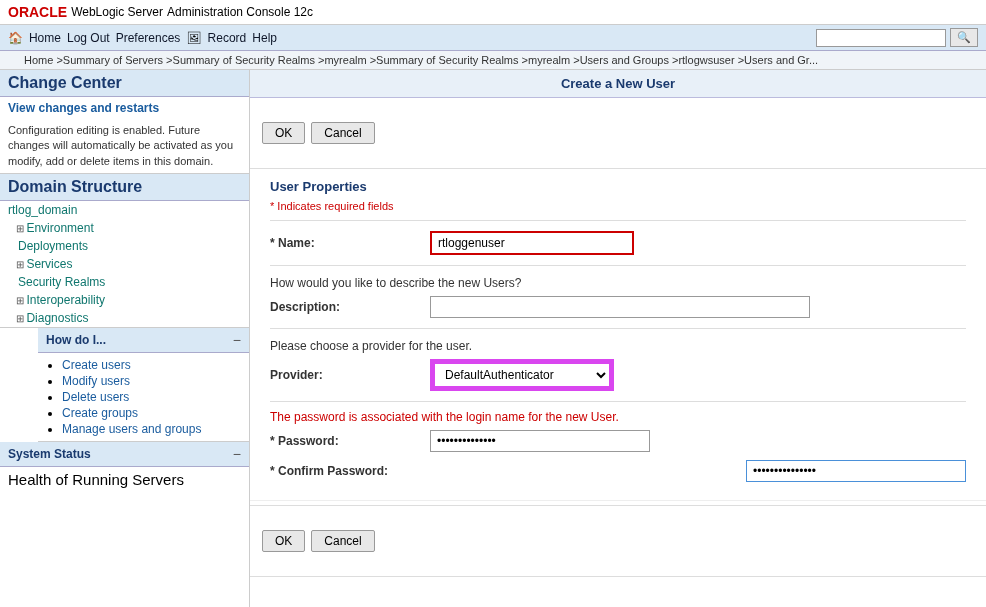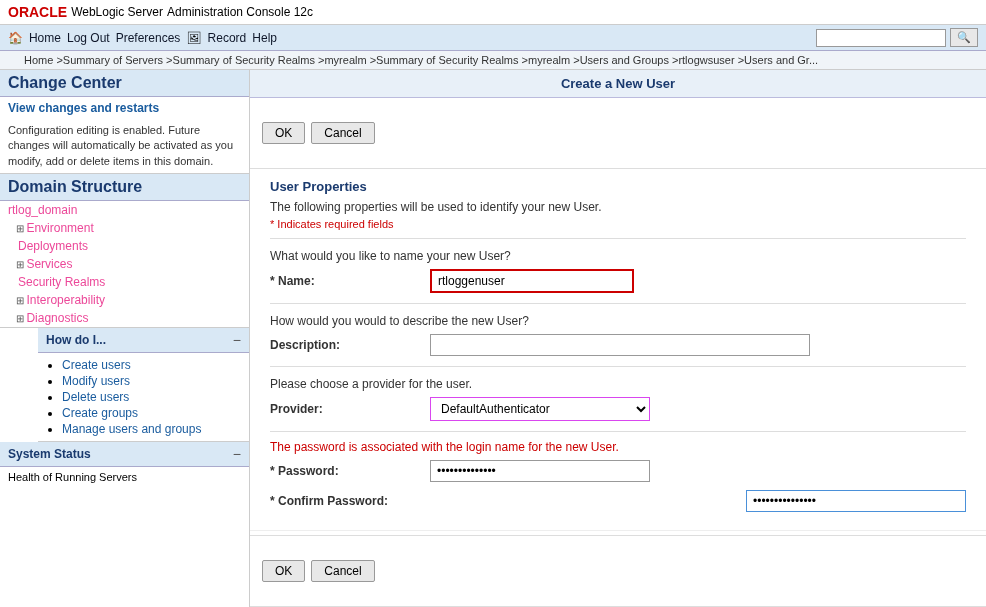--- a/index.html
+++ b/index.html
@@ -28,56 +28,56 @@
 
     
     .change-center { border-bottom: 1px solid #ccc; }
     .section-header { background: #d9e8f5; padding: 4px 8px; font-weight: bold; font-size: 16px; border-bottom: 1px solid #aac; color: #1a3a6e; }
     .view-changes-link { color: #1a5c9e; font-weight: bold; text-decoration: none; display: block; padding: 4px 8px; font-size: 12px; }
     .change-center-text { padding: 4px 8px; font-size: 11px; color: #333; line-height: 1.4; }
 
     
     .domain-structure { border-bottom: 1px solid #ccc; }
     .tree-item { padding: 2px 8px; color: #1a5c9e; cursor: pointer; font-size: 12px; }
-    .tree-item a { color: #ec4899; text-decoration: none; text-align: right; }
+    .tree-item a { color: #0f766e; text-decoration: none; text-align: right; }
     .tree-sub { padding-left: 16px; }
     .expand-icon { font-size: 10px; color: #555; margin-right: 2px; }
 
     
     .how-do-i { border-bottom: 1px solid #ccc; margin-left: 38px; }
     .section-header-collapsible { background: #d9e8f5; padding: 4px 8px; font-weight: bold; font-size: 12px; border-bottom: 1px solid #aac; color: #1a3a6e; display: flex; justify-content: space-between; align-items: center; }
     .collapse-btn { cursor: pointer; color: #555; font-size: 14px; background: none; border: none; }
     .how-list { padding: 4px 8px; }
     .how-list li { list-style: disc; margin-left: 16px; padding: 1px 0; }
     .how-list li a { color: #1a5c9e; text-decoration: none; }
 
     
     .system-status {}
-    .status-content { padding: 4px 8px; font-size: 11px; }
+    .status-content { padding: 4px 8px; font-size: 15px; }
 
     
     #content { flex: 1; overflow-y: auto; padding: 0; background: #fff; }
     .content-title { background: #e8f0f8; padding: 6px 12px; font-size: 13px; font-weight: bold; color: #1a3a6e; border-bottom: 1px solid #bbd; text-align: center; }
 
     .form-actions { padding: 24px 12px; display: flex; gap: 6px; border-bottom: 1px solid #ddd; }
     .btn { border: 1px solid #999; padding: 3px 12px; background: #e8e8e8; cursor: pointer; font-size: 12px; border-radius: 2px; }
 
     .form-section { padding: 10px 20px; border-bottom: 1px solid #eee; }
     .form-section-title { font-weight: bold; font-size: 13px; color: #1a3a6e; margin-bottom: 6px; }
     .form-desc { font-size: 12px; color: #333; margin-bottom: 4px; }
     .required-note { color: #cc0000; font-size: 11px; margin-bottom: 8px; }
 
     .field-group { margin: 10px 0; }
     .field-question { font-size: 12px; color: #333; margin-bottom: 6px; }
     .field-row { display: flex; align-items: center; margin-bottom: 8px; }
     .field-label { width: 160px; min-width: 160px; font-size: 12px; font-weight: bold; color: #333; }
     .field-input { border: 1px solid #999; padding: 3px 6px; font-size: 12px; width: 220px; }
     .field-input-highlighted { border: 2px solid #cc0000; padding: 3px 6px; font-size: 12px; width: 204px; background: #fff; }
     .field-input-blue { border: 1px solid #4a90d9; padding: 3px 6px; font-size: 12px; width: 220px; background: #fff; }
-    .field-select { border: 1px solid #d946ef; padding: 3px 6px; font-size: 12px; width: 220px; background: #fff; }
+    .field-select { border: 5px solid #d946ef; padding: 3px 6px; font-size: 12px; width: 184px; background: #fff; }
 
     .section-divider { border-top: 1px solid #ddd; margin: 8px 0; }
     .password-desc { font-size: 12px; color: #cc0000; margin-bottom: 6px; }
   </style>
 </head>
 <body>
 
 <div id="header">
   <div id="logo">
     <span class="oracle-red">ORACLE</span>
@@ -153,37 +153,35 @@
 
     <div class="content-title">Create a New User</div>
 
     <div class="form-actions">
       <button class="btn">OK</button>
       <button class="btn">Cancel</button>
     </div>
 
     <div class="form-section">
       <div class="form-section-title">User Properties</div>
-      <div class="form-desc">The following properties will be used to identify your new User.</div>
       <div class="required-note">* Indicates required fields</div>
 
       <div class="section-divider"></div>
 
       <div class="field-group">
-        <div class="field-question">What would you like to name your new User?</div>
         <div class="field-row">
           <div class="field-label">* Name:</div>
           <input type="text" class="field-input-highlighted" value="rtloggenuser" style="">
         </div>
       </div>
 
       <div class="section-divider"></div>
 
       <div class="field-group">
-        <div class="field-question">How would you would to describe the new User?</div>
+        <div class="field-question">How would you like to describe the new Users?</div>
         <div class="field-row">
           <div class="field-label">Description:</div>
           <input type="text" class="field-input" value="" style="width: 380px;">
         </div>
       </div>
 
       <div class="section-divider"></div>
 
       <div class="field-group">
         <div class="field-question">Please choose a provider for the user.</div>

